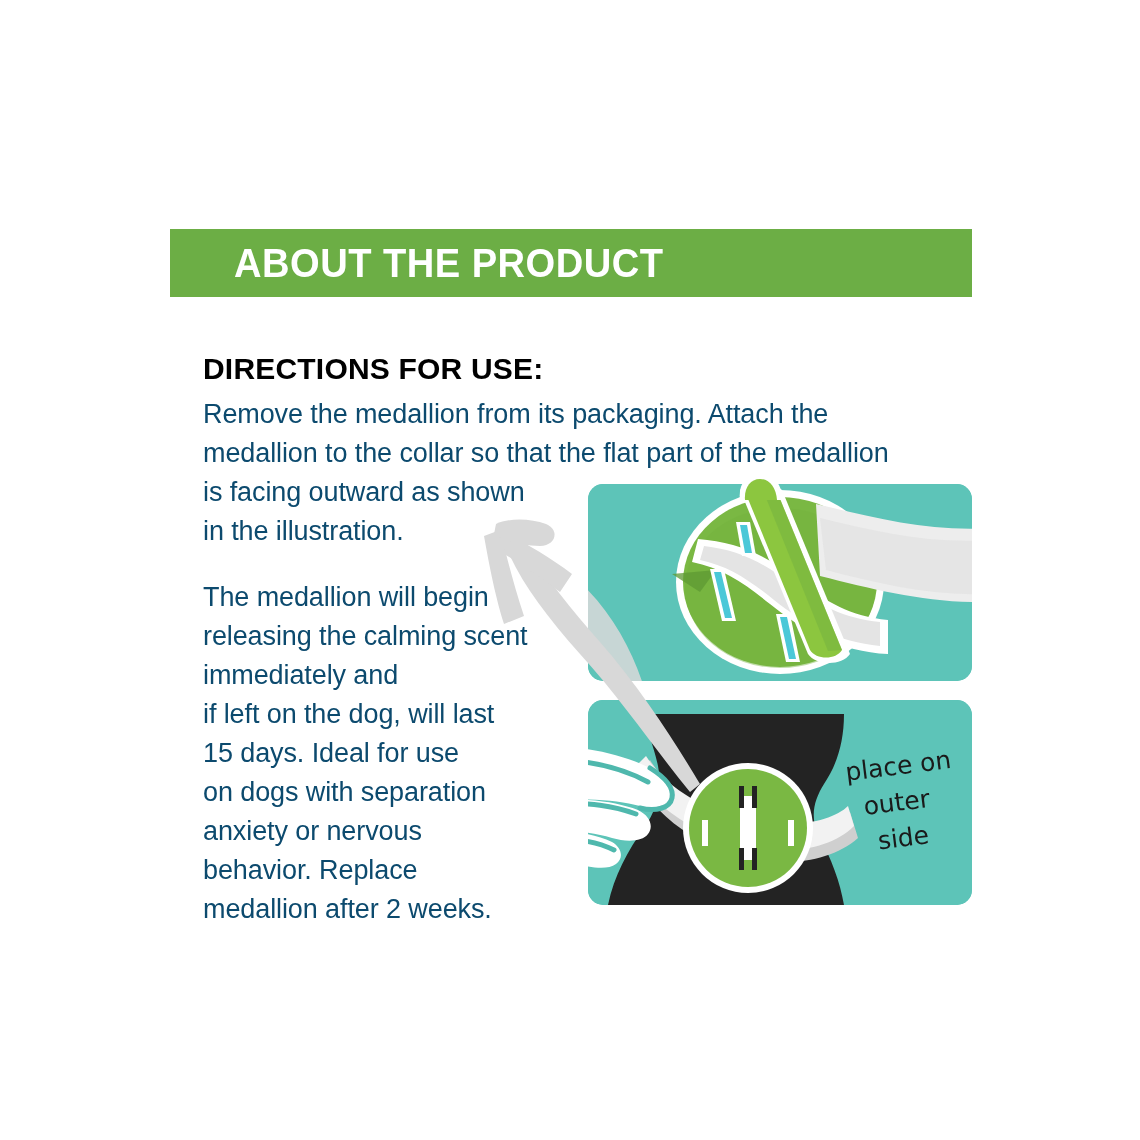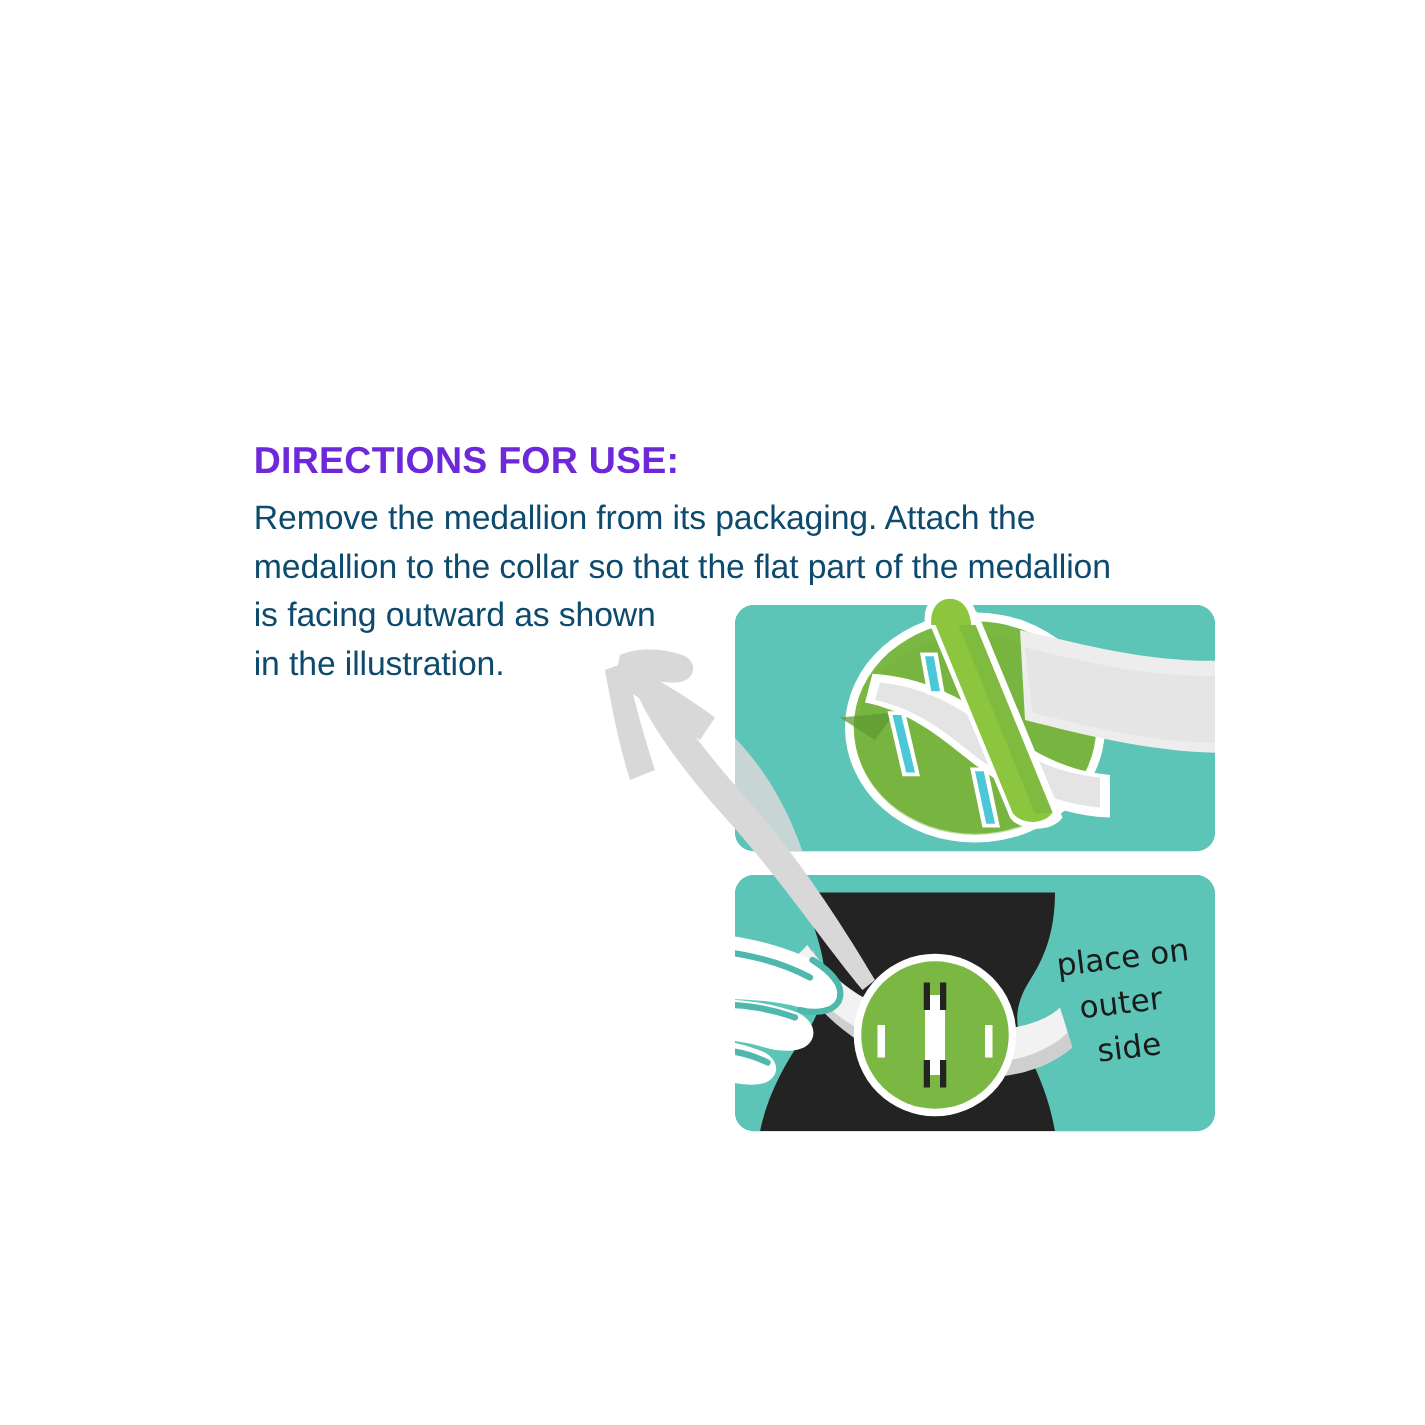--- a/index.html
+++ b/index.html
@@ -48,21 +48,21 @@
   }
 
   
   .directions-heading {
     position: absolute;
     left: 203px;
     top: 352px;
     font-family: "Liberation Sans", sans-serif;
     font-weight: bold;
     font-size: 30px;
-    color: #6d28d9;
+    color: #000000;
     letter-spacing: 0.2px;
     white-space: nowrap;
   }
 
   .para {
     position: absolute;
     font-family: "Liberation Sans", sans-serif;
     font-size: 27px;
     color: #0c4a6e;
     line-height: 39px;
@@ -127,28 +127,40 @@
     font-family: "DejaVu Sans", sans-serif;
     font-size: 25px;
     fill: #1a1a1a;
   }
 </style>
 </head>
 <body>
 
 <div id="page">
 
+  <div class="banner">
+    <div class="banner-title">ABOUT THE PRODUCT</div>
+  </div>
 
   <div class="directions-heading">DIRECTIONS FOR USE:</div>
 
   <div class="para para-1">Remove the medallion from its packaging. Attach the
 medallion to the collar so that the flat part of the medallion
 is facing outward as shown
 in the illustration.</div>
 
+  <div class="para para-2">The medallion will begin
+releasing the calming scent
+immediately and
+if left on the dog, will last
+15 days. Ideal for use
+on dogs with separation
+anxiety or nervous
+behavior. Replace
+medallion after 2 weeks.</div>
 
   <div class="panel panel-top">
     <svg width="384" height="197" viewBox="0 0 384 197" xmlns="http://www.w3.org/2000/svg">
       <defs>
         <clipPath id="clipTop">
           <rect x="0" y="0" width="384" height="197" rx="15" ry="15"></rect>
         </clipPath>
       </defs>
       <g clip-path="url(#clipTop)">
         <rect x="0" y="0" width="384" height="197" fill="#5dc4b8"></rect>

